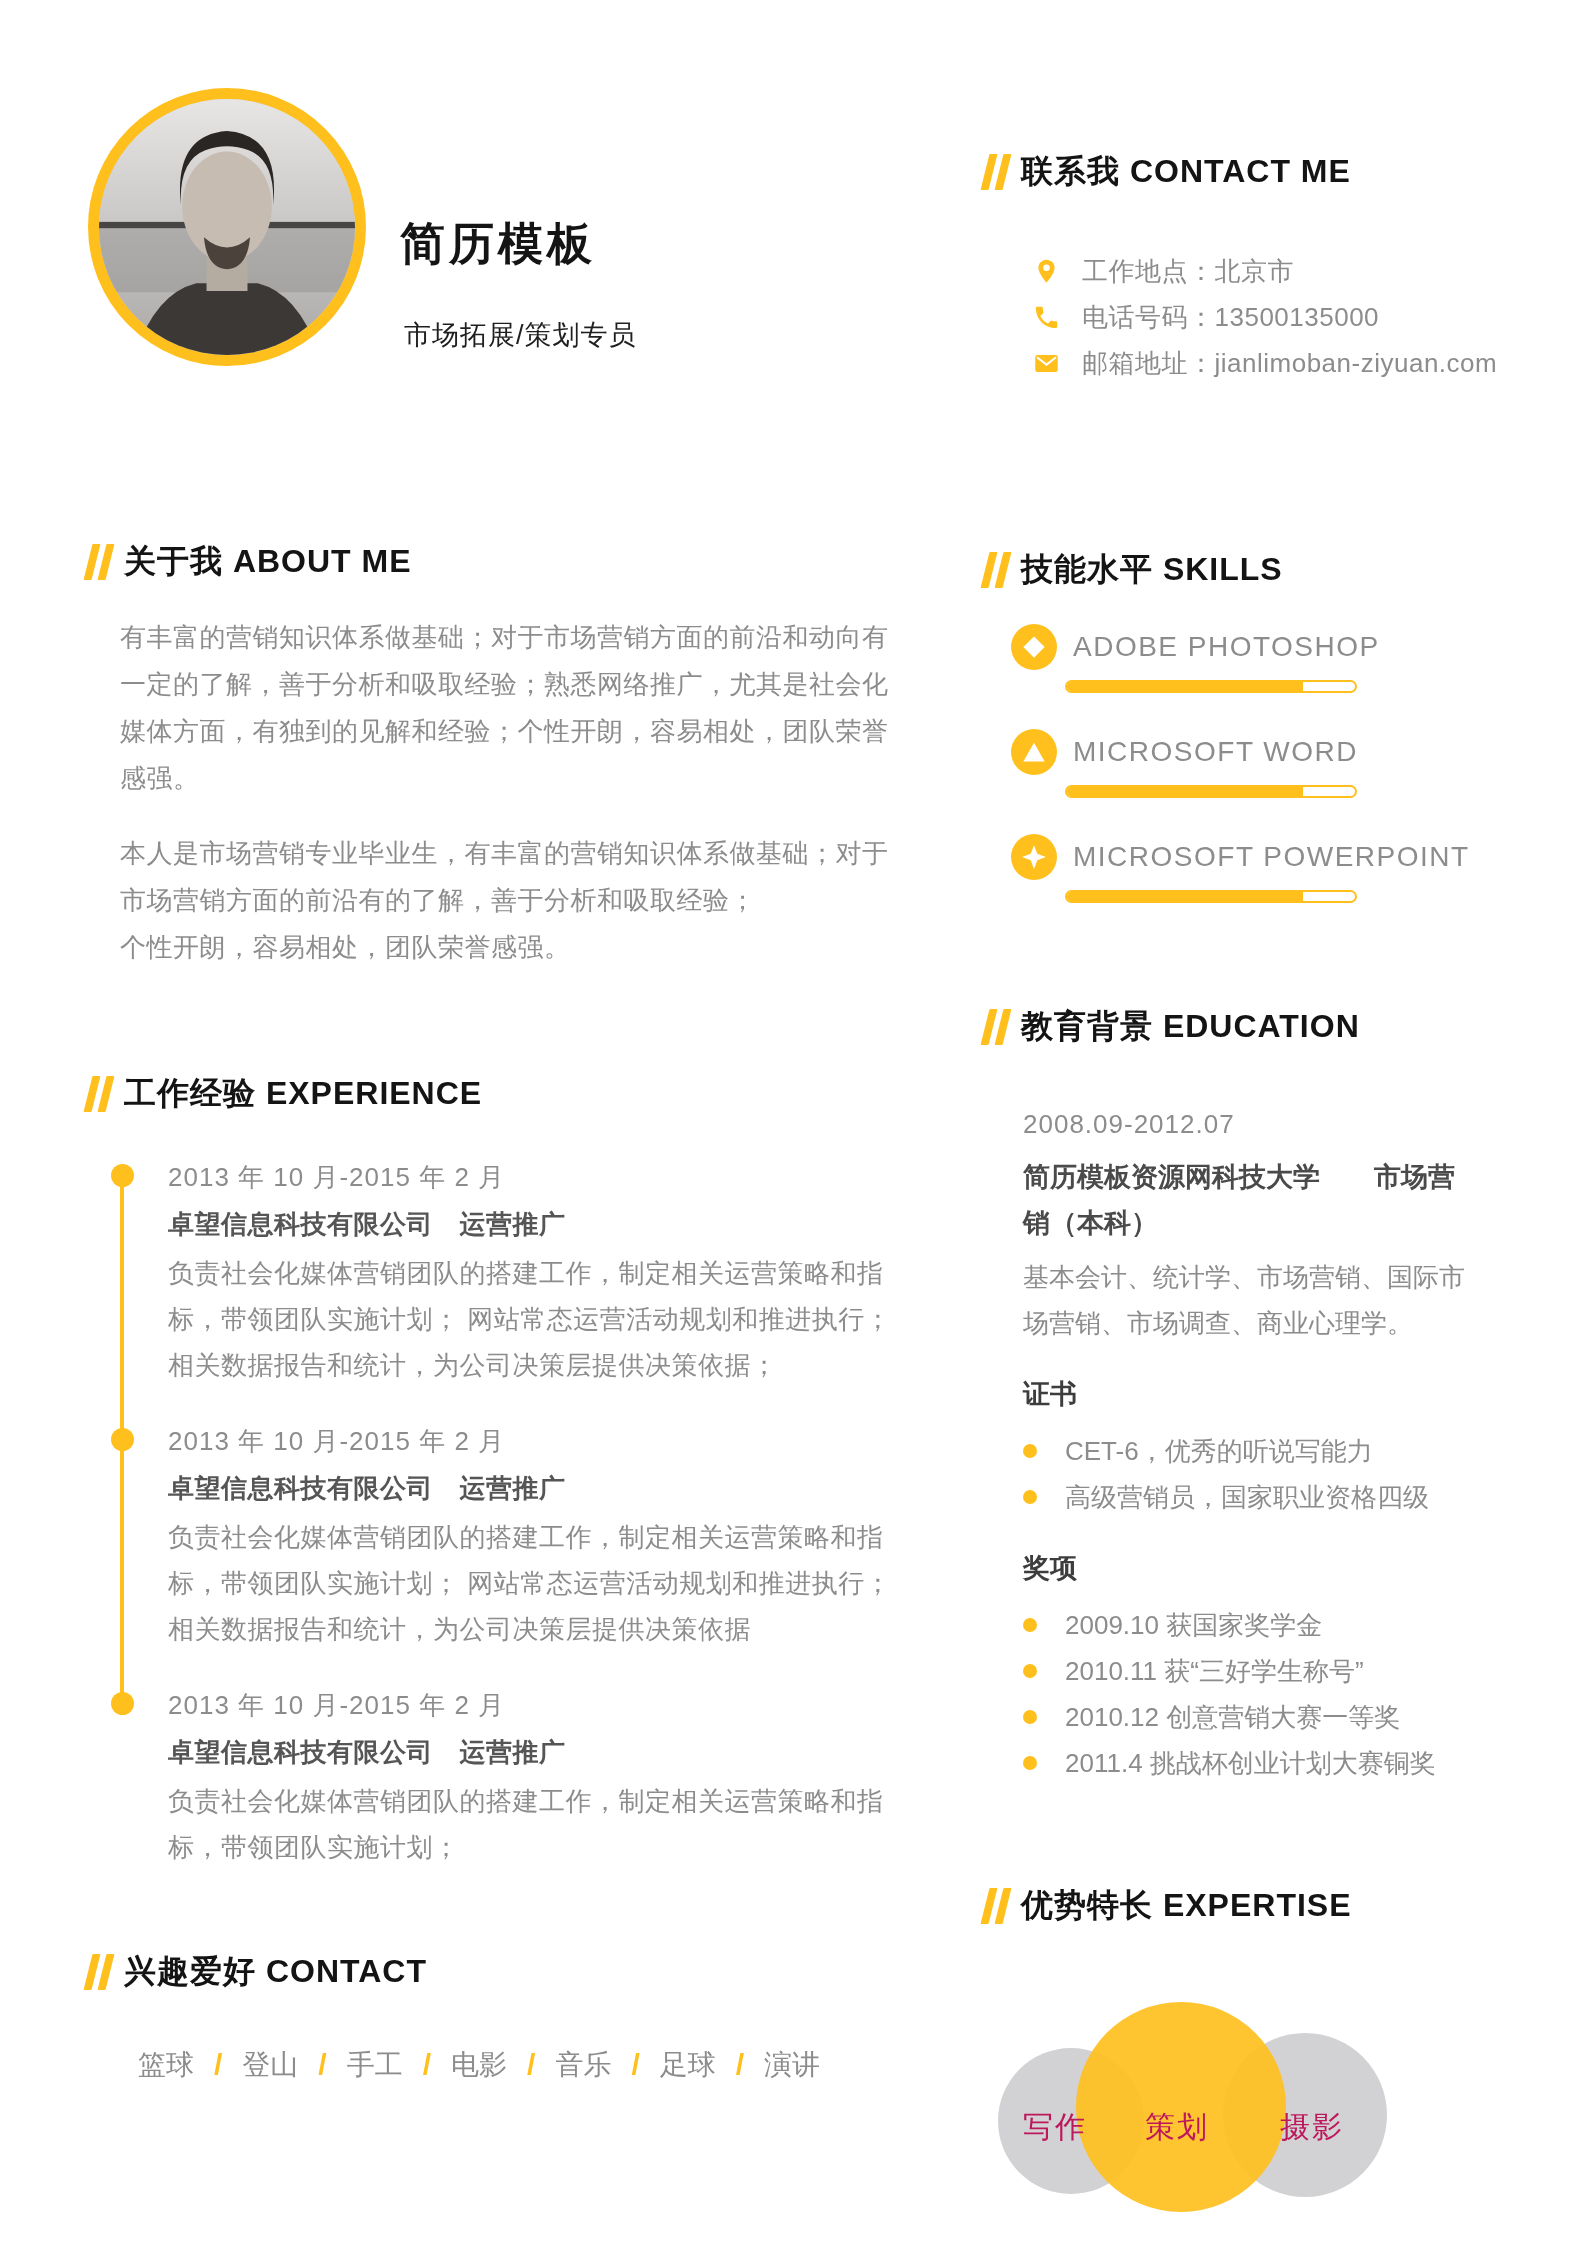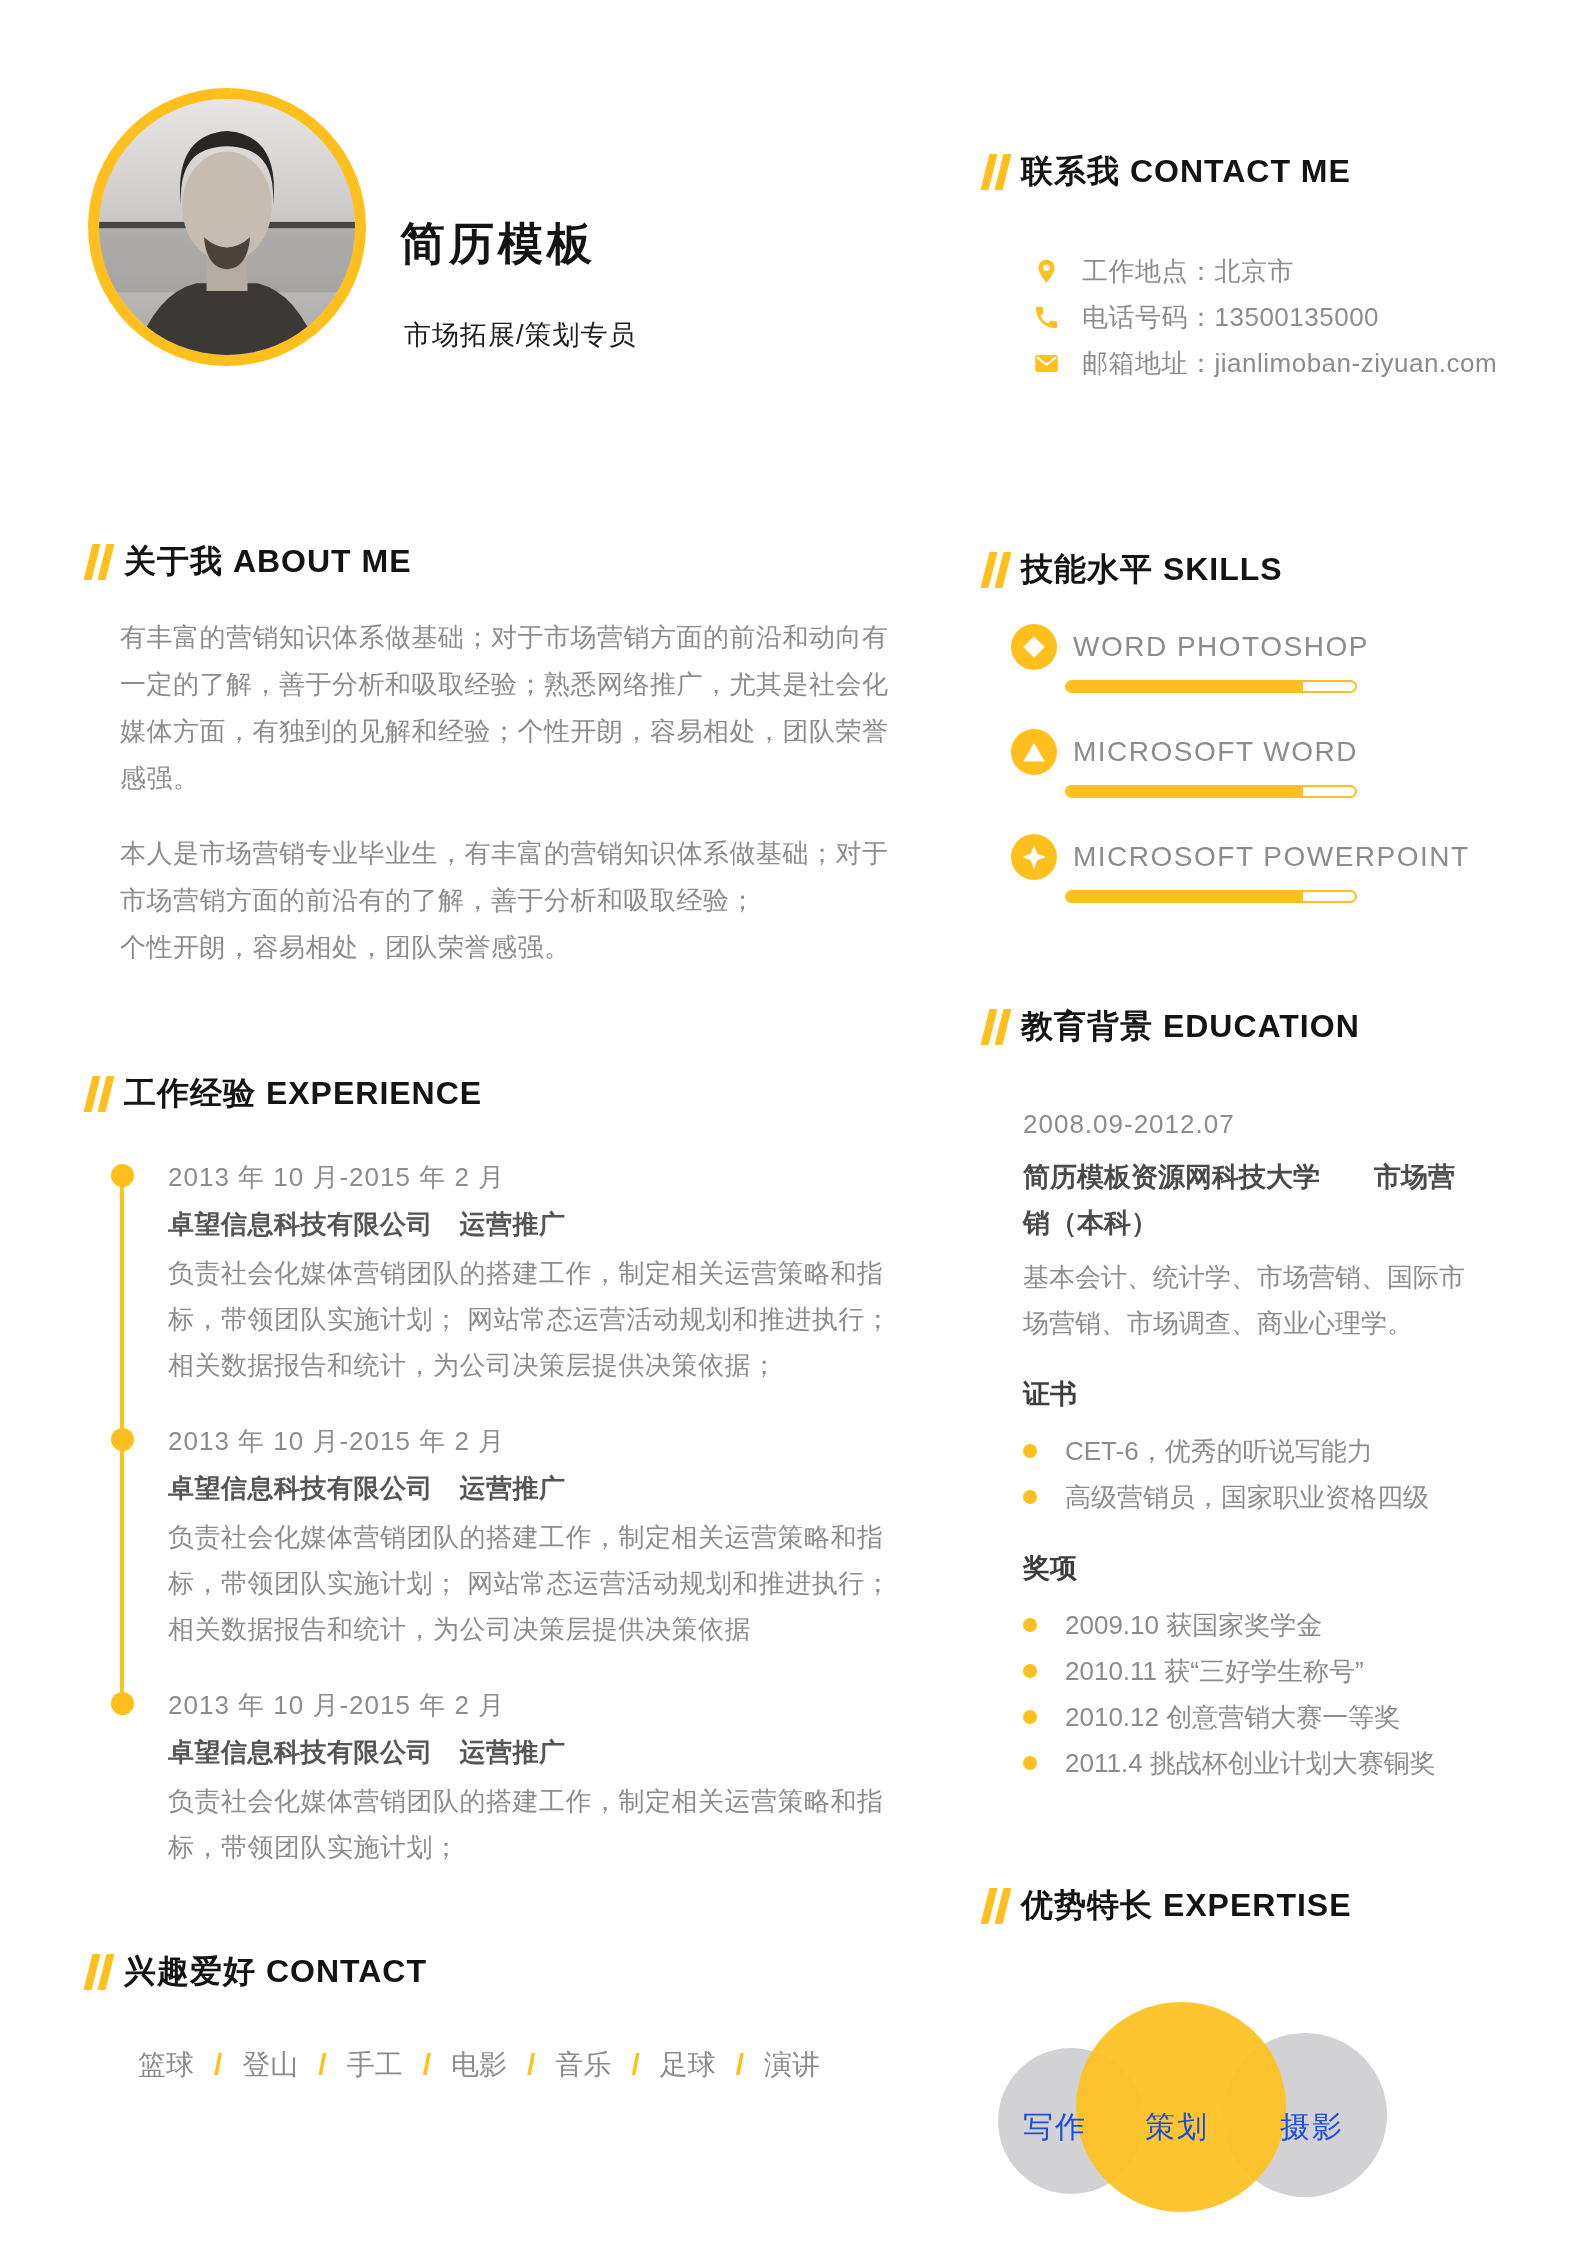--- a/index.html
+++ b/index.html
@@ -77,21 +77,21 @@
   .interest-item { font-size:28px; color:#8c8c8c; }
   .interest-sep { font-size:30px; font-weight:bold; color:#FFC01E; }
 
   
   .expertise { position:absolute; left:985px; top:1884px; width:580px; }
   .venn { position:relative; margin-top:6px; height:330px; }
   .venn-circle { position:absolute; border-radius:50%; }
   .venn-gray-left  { left:13px;  top:114px; width:146px; height:146px; background:#d2d2d4; }
   .venn-gray-right { left:238px; top:99px;  width:164px; height:164px; background:#d2d2d4; }
   .venn-yellow     { left:91px;  top:68px;  width:210px; height:210px; background:rgba(255,192,30,0.92); }
-  .venn-label { position:absolute; transform:translate(-50%,-50%); font-size:30px; color:#1d4ed8; letter-spacing:2px; white-space:nowrap; }
+  .venn-label { position:absolute; transform:translate(-50%,-50%); font-size:30px; color:#be185d; letter-spacing:2px; white-space:nowrap; }
   .venn-label.l1 { left:70px;  top:193px; }
   .venn-label.l2 { left:192px; top:193px; }
   .venn-label.l3 { left:327px; top:193px; }
 </style>
 </head>
 <body>
 
 <div class="page">
 
   <div class="photo">
@@ -175,21 +175,21 @@
       <span class="sec-title">技能水平 SKILLS</span>
     </div>
 
     <div class="skill-item">
       <div class="skill-row">
         <span class="skill-icon">
           <svg viewBox="0 0 24 24">
               <polygon points="12,3.5 20.5,12 12,20.5 3.5,12" fill="#ffffff"></polygon>
             </svg>
         </span>
-        <span class="skill-name">WORD PHOTOSHOP</span>
+        <span class="skill-name">ADOBE PHOTOSHOP</span>
       </div>
       <div class="skill-bar">
         <div class="skill-fill" style="width: 82%;"></div>
       </div>
     </div>
 
     <div class="skill-item">
       <div class="skill-row">
         <span class="skill-icon">
           <svg viewBox="0 0 24 24">

